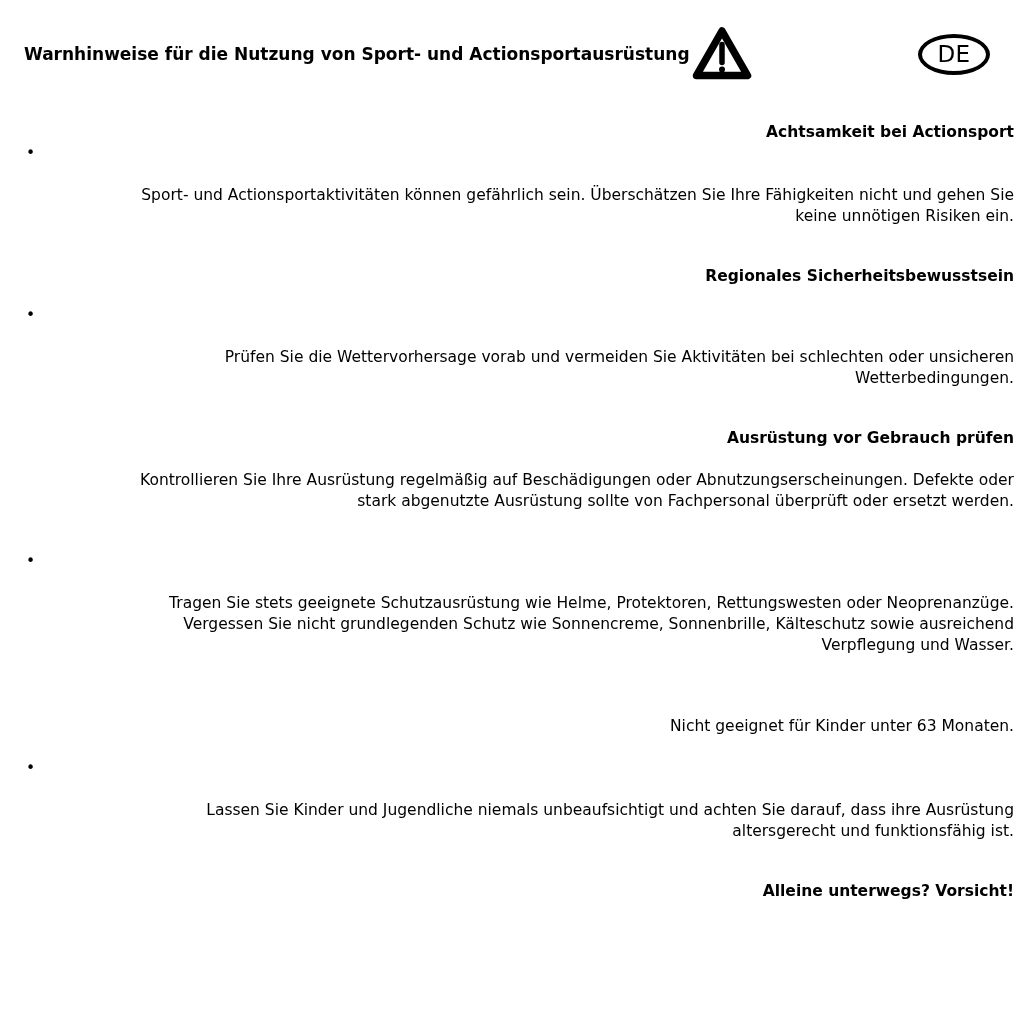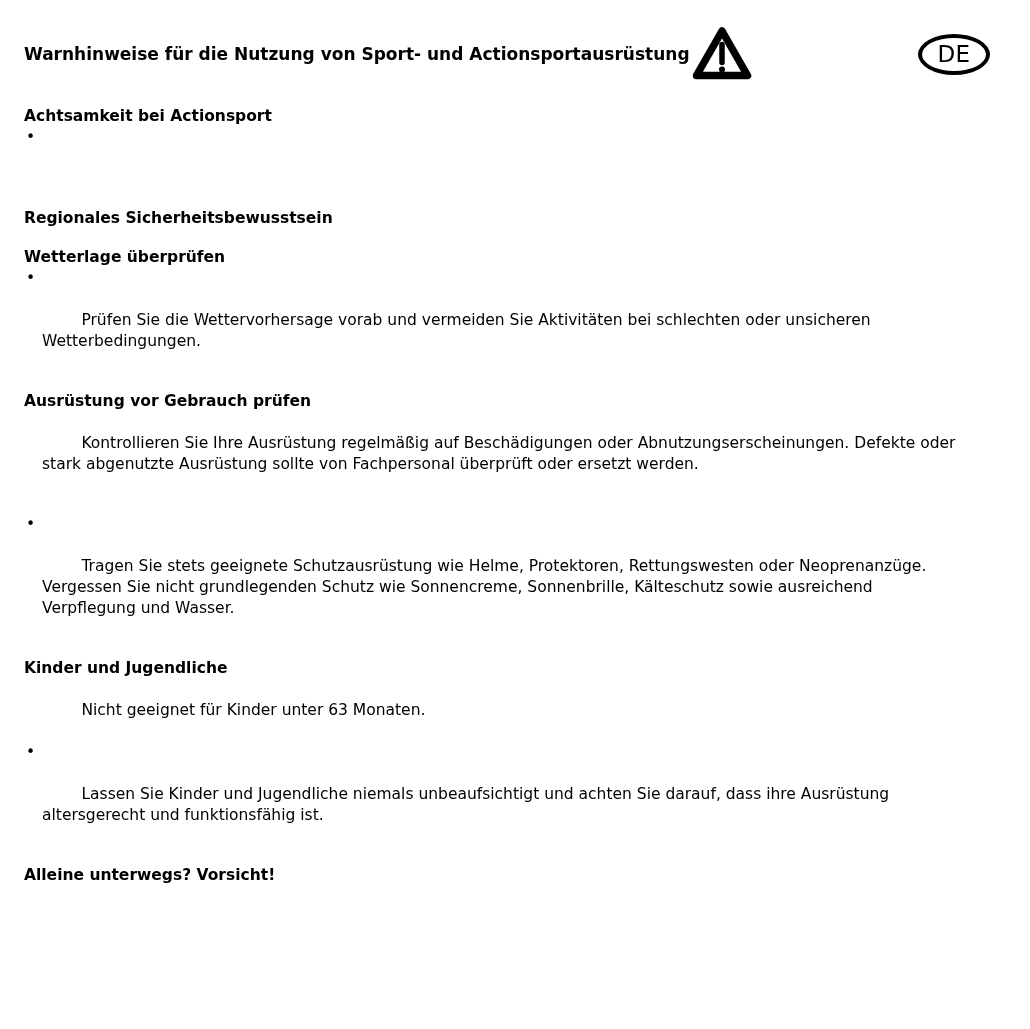--- a/index.html
+++ b/index.html
@@ -1,35 +1,35 @@
 <!DOCTYPE html>
 <html><head>
 <meta charset="utf-8">
 <style>
   * { margin:0; padding:0; box-sizing:border-box; }
   html, body { background:#ffffff; }
   .page {
     position:relative; width:1030px; height:1029px; overflow:hidden;
     background:#ffffff; color:#000000;
     font-family:"DejaVu Sans","Liberation Sans",sans-serif;
-    font-size:15.5px; line-height:21px;
+    font-size:15.5px; line-height:21px;text-align:right;
   }
   .doc-title {
     position:absolute; left:24px; top:44px;
     font-size:17px; font-weight:bold; line-height:21px; white-space:pre;
   }
   .warning-triangle { position:absolute; left:691px; top:25px; width:62px; height:57px; }
   .lang-badge {
     position:absolute; left:918px; top:34px; width:72px; height:41px;
     border:4px solid #000; border-radius:50%;
     display:flex; align-items:center; justify-content:center;
     font-weight:normal; font-size:23px; letter-spacing:0.5px; padding-bottom:1px;
   }
   .content { position:absolute; left:24px; top:106px; width:990px; }
-  .section { margin-bottom:18px; }
+  .section { margin-bottom:18px;margin-top:16px; }
   .section-heading { font-size:15.5px; font-weight:bold; line-height:21px; white-space:pre; }
   .item { position:relative; padding-left:18px; white-space:pre; }
   .item .bullet { position:absolute; left:2px; top:0; }
 </style>
 </head>
 <body>
 
 <div class="page">
 
   <h1 class="doc-title">Warnhinweise für die Nutzung von Sport- und Actionsportausrüstung</h1>
@@ -43,29 +43,30 @@
   <div class="lang-badge">
     <span>DE</span>
   </div>
 
   <div class="content">
 
     <section class="section">
       <h2 class="section-heading">Achtsamkeit bei Actionsport</h2>
       <div class="item">
         <span class="bullet">•</span>
+        <span>Sport- und Actionsportaktivitäten können gefährlich sein. Überschätzen Sie Ihre Fähigkeiten nicht und gehen Sie
+keine unnötigen Risiken ein.</span>
       </div>
     </section>
 
     <section class="section">
       <h2 class="section-heading">Regionales Sicherheitsbewusstsein</h2>
     </section>
 
     <section class="section">
-      <h2 class="section-heading">Wetterlage überprüfen</h2>
       <div class="item">
         <span class="bullet">•</span>
         <span>Prüfen Sie die Wettervorhersage vorab und vermeiden Sie Aktivitäten bei schlechten oder unsicheren
 Wetterbedingungen.</span>
       </div>
     </section>
 
     <section class="section">
       <h2 class="section-heading">Ausrüstung vor Gebrauch prüfen</h2>
       <div class="item">
@@ -77,21 +78,20 @@
     <section class="section">
       <div class="item">
         <span class="bullet">•</span>
         <span>Tragen Sie stets geeignete Schutzausrüstung wie Helme, Protektoren, Rettungswesten oder Neoprenanzüge.
 Vergessen Sie nicht grundlegenden Schutz wie Sonnencreme, Sonnenbrille, Kälteschutz sowie ausreichend
 Verpflegung und Wasser.</span>
       </div>
     </section>
 
     <section class="section">
-      <h2 class="section-heading">Kinder und Jugendliche</h2>
       <div class="item">
         <span>Nicht geeignet für Kinder unter 63 Monaten.</span>
       </div>
       <div class="item">
         <span class="bullet">•</span>
         <span>Lassen Sie Kinder und Jugendliche niemals unbeaufsichtigt und achten Sie darauf, dass ihre Ausrüstung
 altersgerecht und funktionsfähig ist.</span>
       </div>
     </section>
 

